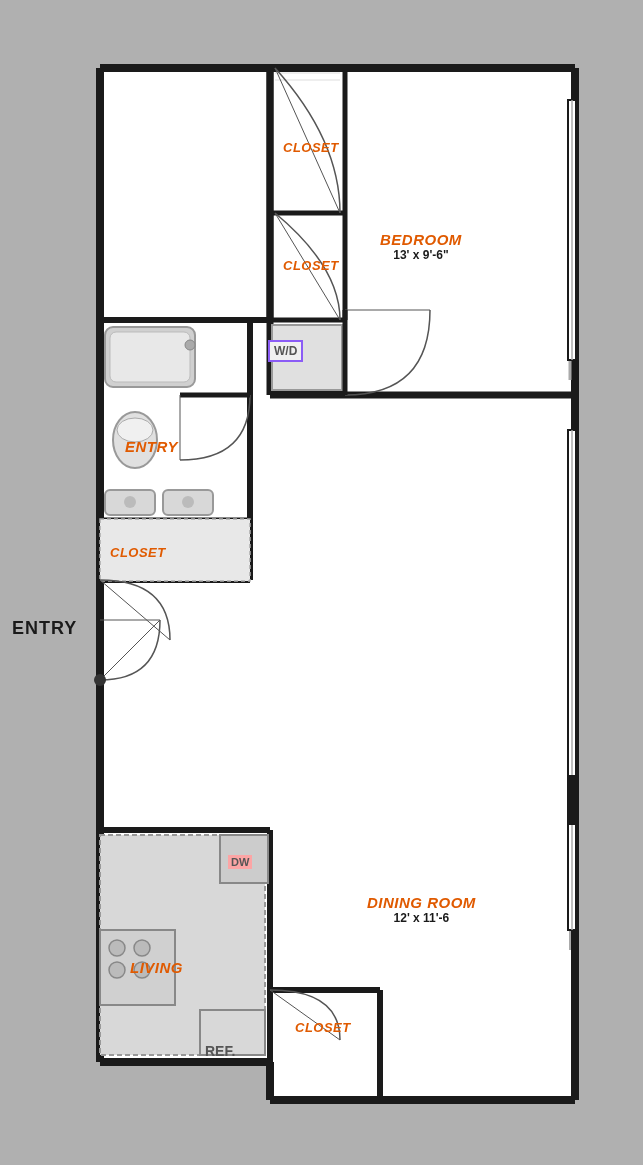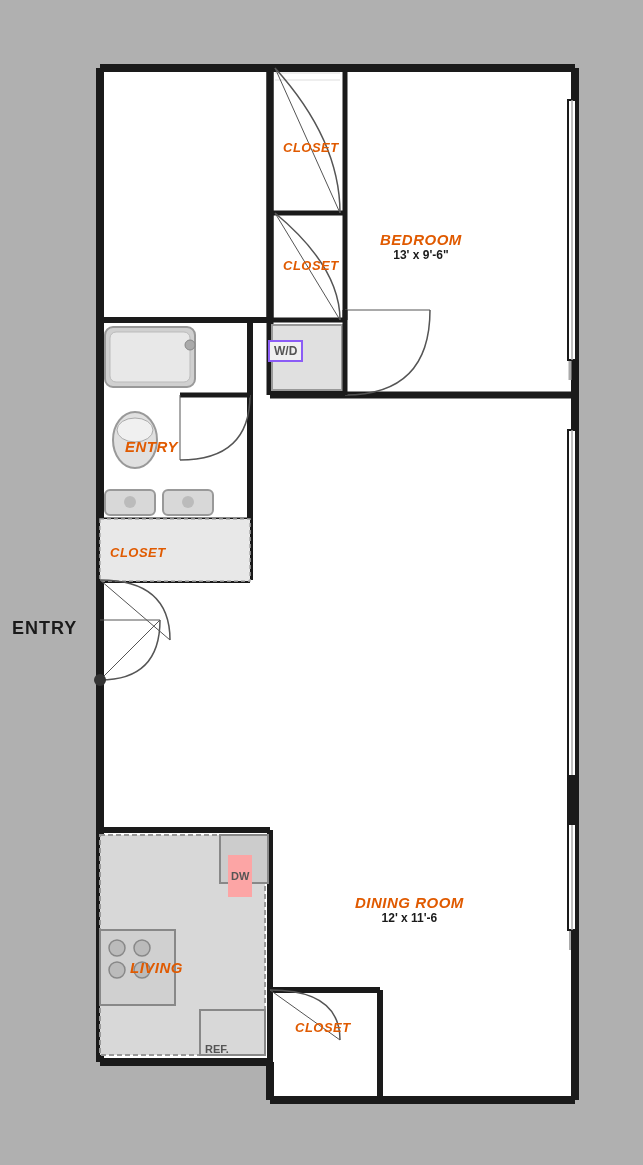--- a/index.html
+++ b/index.html
@@ -78,21 +78,21 @@
       padding: 2px 4px;
       background: #f0f0f0;
     }
 
     .dw-label {
       position: absolute;
       color: #555;
       font-size: 11px;
       font-weight: bold;
       background: #fca5a5;
-      padding: 15px 3px;
+      padding: 1px 3px;
     }
 
     .ref-label {
       position: absolute;
       color: #555;
       font-size: 11px;
       font-weight: bold;
     }
   </style>
 </head>
@@ -242,35 +242,35 @@
   <div class="room-label" style="left: 380px; top: 215px;">
     <span class="name">BEDROOM</span>
     <span class="size">13' x 9'-6"</span>
   </div>
 
   <div class="room-label" style="left: 125px; top: 422px;">
     <span class="name">ENTRY</span>
   </div>
 
 
-  <div class="room-label" style="left: 355px; top: 878px;">
+  <div class="room-label" style="left: 367px; top: 878px;">
     <span class="name">DINING ROOM</span>
     <span class="size">12' x 11'-6</span>
   </div>
 
   <div class="room-label" style="left: 130px; top: 943px;">
     <span class="name">LIVING</span>
   </div>
 
   <div class="closet-label" style="left: 283px; top: 140px;">CLOSET</div>
   <div class="closet-label" style="left: 283px; top: 258px;">CLOSET</div>
   <div class="closet-label" style="left: 110px; top: 545px;">CLOSET</div>
   <div class="closet-label" style="left: 295px; top: 1020px;">CLOSET</div>
 
   <div class="entry-label" style="left: 12px; top: 618px;">ENTRY</div>
 
   <div class="wd-label" style="left: 268px; top: 340px;">W/D</div>
 
   <div class="dw-label" style="left: 228px; top: 855px;">DW</div>
 
-  <div class="ref-label" style="left: 205px; top: 1043px; font-size:11px; font-weight:bold; color:#555;">REF.</div>
+  <div class="ref-label" style="left: 205px; top: 1043px; font-size:14px; font-weight:bold; color:#555;">REF.</div>
 
 </div>
 
 </body></html>

